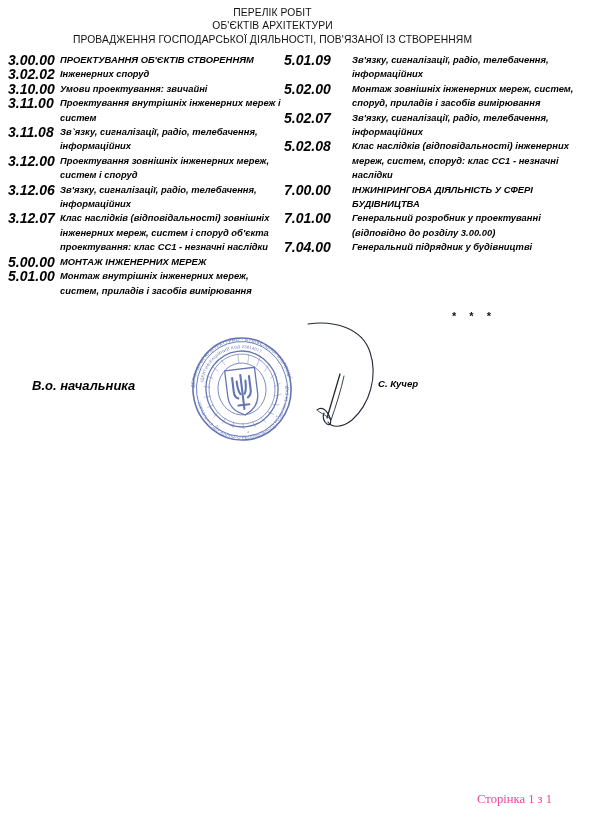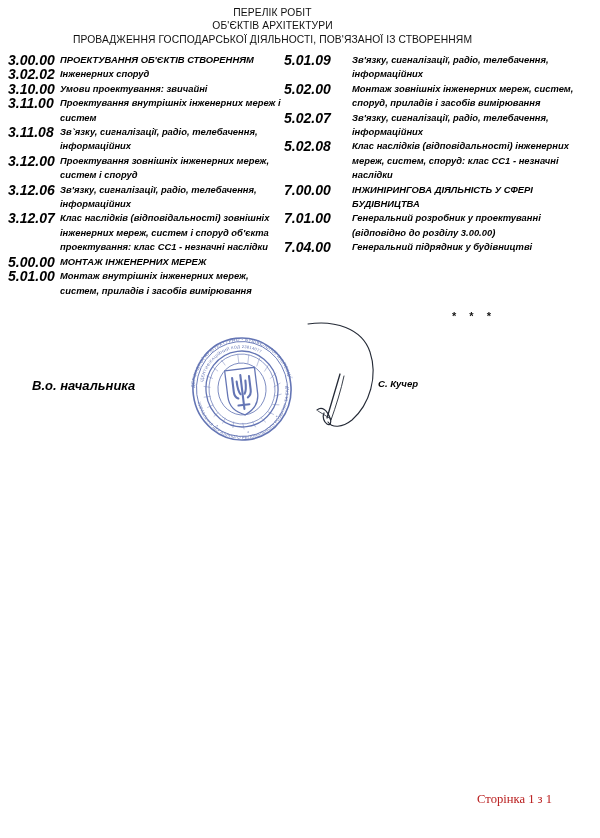--- a/index.html
+++ b/index.html
@@ -153,21 +153,21 @@
     left: 0;
     top: 792px;
     width: 600px;
   }
   .page-number {
     position: absolute;
     right: 48px;
     top: 0;
     font-family: "Liberation Serif", serif;
     font-size: 12.6px;
-    color: #b91c1c;
+    color: #ec4899;
     white-space: nowrap;
   }
 </style>
 </head>
 <body>
 
 <div class="page">
 
   <div class="doc-header">
     <span class="hline">ПЕРЕЛІК РОБІТ</span>

